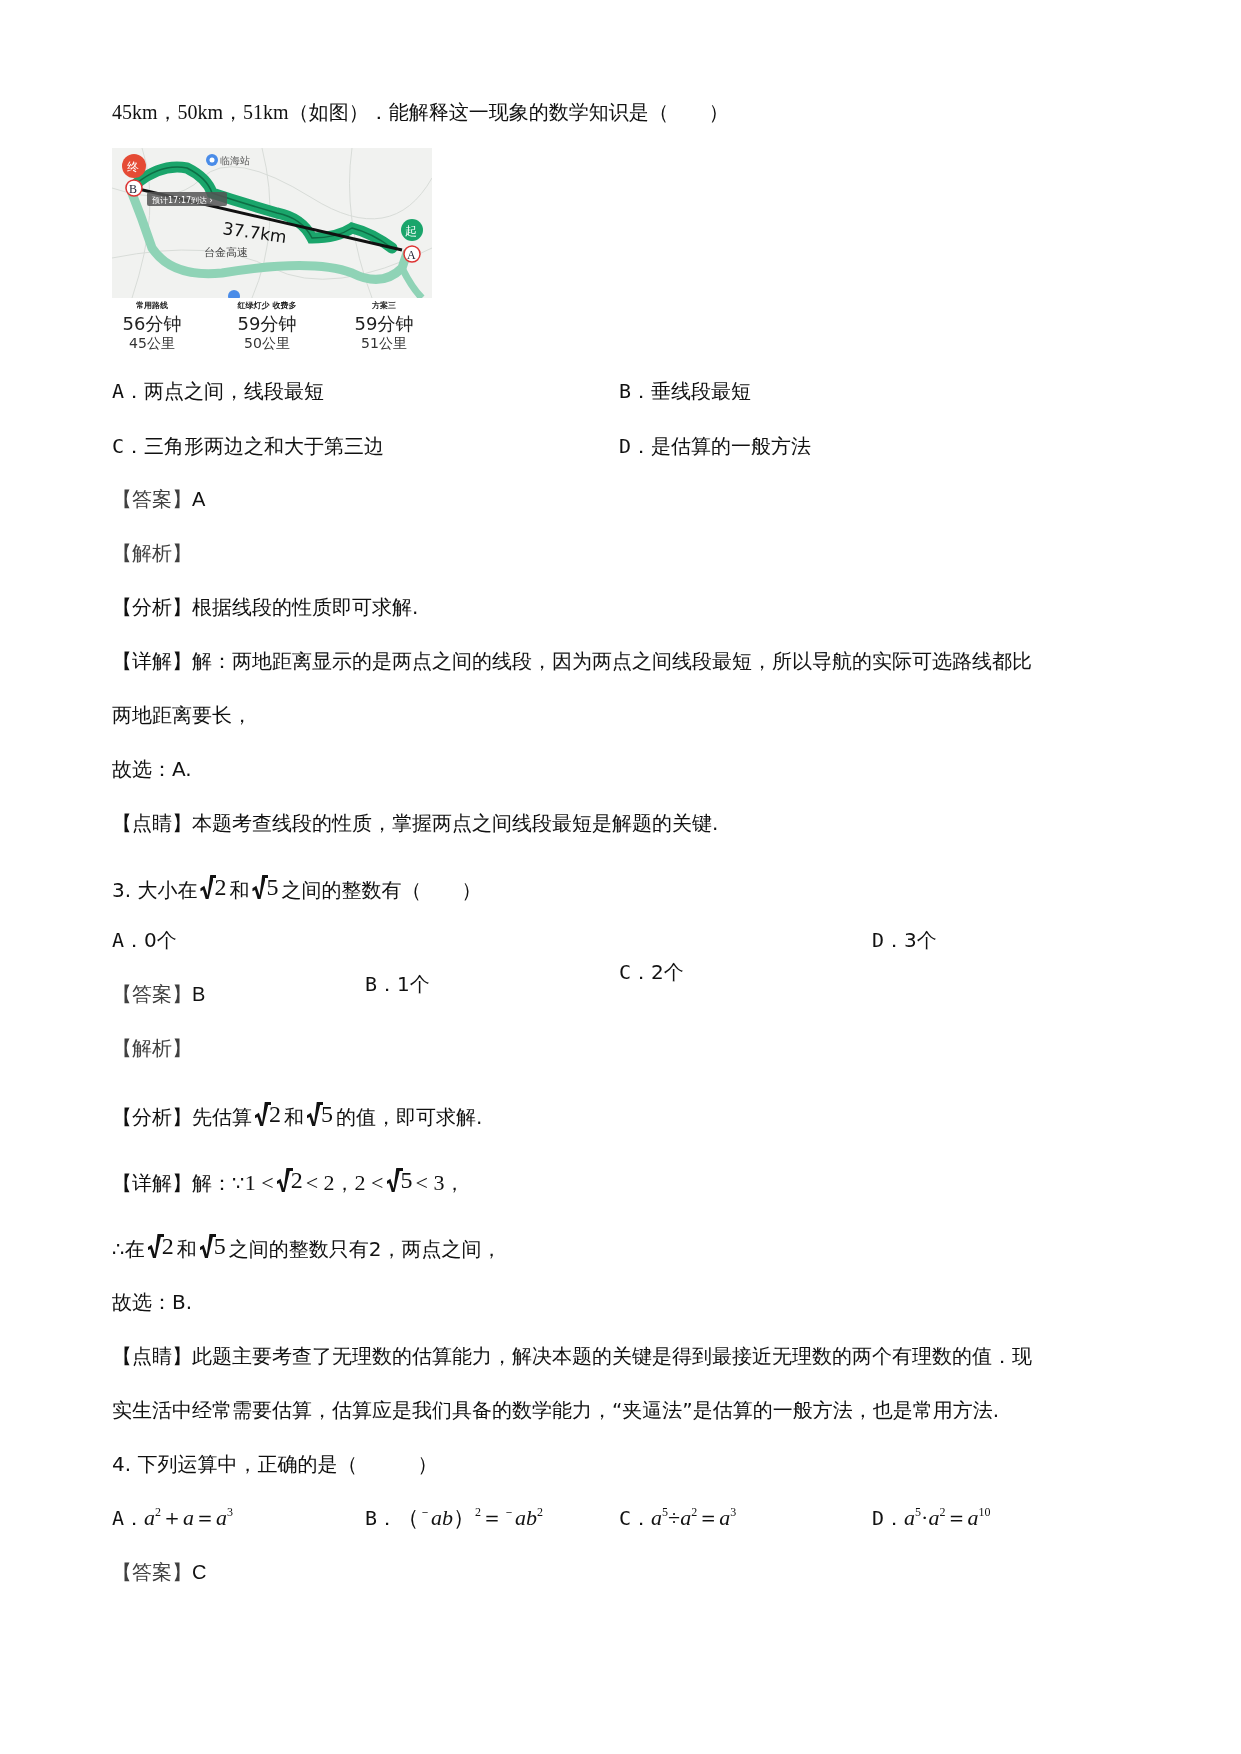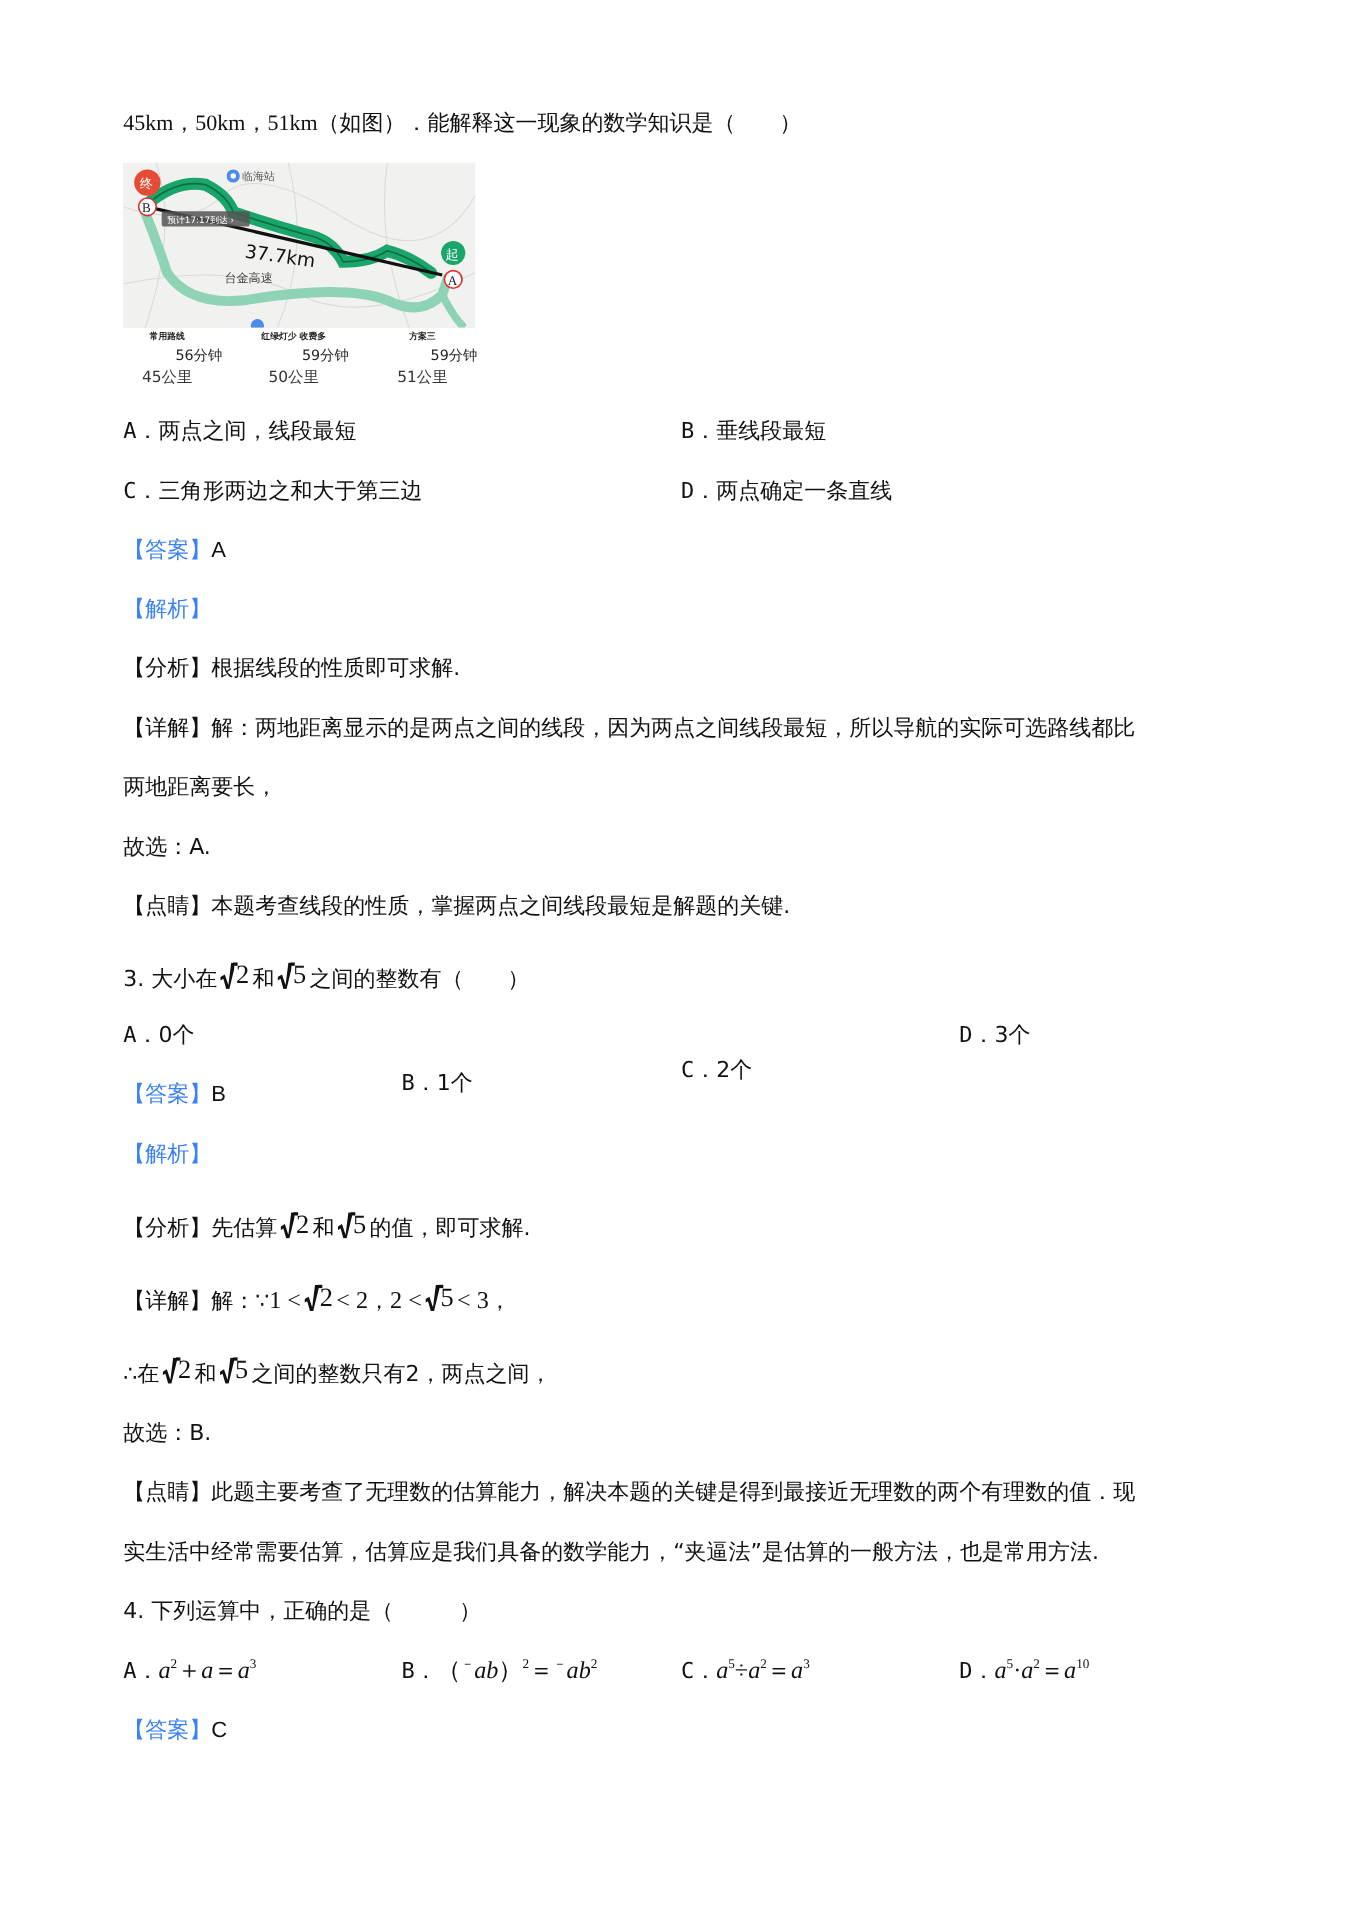--- a/index.html
+++ b/index.html
@@ -6,21 +6,21 @@
   body {
     width: 1241px; height: 1754px; position: relative; overflow: hidden;
     font-family: "DejaVu Sans", "Liberation Sans", sans-serif;
     color: #111111;
   }
   .line {
     position: absolute; left: 112px; font-size: 20px; line-height: 28px;
     white-space: nowrap;
   }
   .serif { font-family: "Liberation Serif", "DejaVu Serif", serif; }
-  .blue { color: #3b82f6; }
+  .blue { color: #404040; }
   .ans-val { font-family: "Liberation Sans", sans-serif; }
   .opt { position: absolute; font-size: 20px; line-height: 28px; white-space: nowrap; }
   .opt .letter { font-family: "DejaVu Sans Mono", "Liberation Mono", monospace; }
   .sqrt {
     display: inline-block; position: relative; font-family: "Liberation Serif", serif;
     font-size: 24px; padding-left: 14px; margin: 0 3px; vertical-align: 2px;
   }
   .sqrt::before {
     content: ""; position: absolute; left: 0; top: 2px; width: 13px; height: 24px;
     background: #111;
@@ -36,21 +36,21 @@
   
   .map {
     position: absolute; left: 112px; top: 148px; width: 320px; height: 150px;
     background: #eef0ee; overflow: hidden;
   }
   .route-cards {
     position: absolute; left: 112px; top: 300px; width: 320px; height: 62px;
   }
   .card { position: absolute; text-align: center; width: 100px; }
   .card .lbl { font-size: 8px; line-height: 12px; color: #222; font-weight: bold; }
-  .card .time { font-size: 13px; line-height: 24px; color: #222; text-align: right; }
+  .card .time { font-size: 18px; line-height: 24px; color: #222; }
   .card .dist { font-size: 14px; line-height: 14px; color: #333; }
 </style>
 </head>
 <body>
 
 <div class="line serif" style="top:98px;">45km，50km，51km（如图）．能解释这一现象的数学知识是（　　）</div>
 
 <div class="map">
   <svg width="320" height="150" viewBox="0 0 320 150">
     <rect width="320" height="150" fill="#f1f2f0"></rect>
@@ -114,21 +114,21 @@
 <div class="opt" style="left:112px; top:377px;">
   <span class="letter">A．</span><span>两点之间，线段最短</span>
 </div>
 <div class="opt" style="left:619px; top:377px;">
   <span class="letter">B．</span><span>垂线段最短</span>
 </div>
 <div class="opt" style="left:112px; top:432px;">
   <span class="letter">C．</span><span>三角形两边之和大于第三边</span>
 </div>
 <div class="opt" style="left:619px; top:432px;">
-  <span class="letter">D．</span><span>两点确定一条直线</span>
+  <span class="letter">D．</span><span>是估算的一般方法</span>
 </div>
 
 <div class="line" style="top:485px;">
   <span class="blue">【答案】</span><span class="ans-val">A</span>
 </div>
 <div class="line blue" style="top:539px;">【解析】</div>
 <div class="line" style="top:593px;">
   <span>【分析】</span><span>根据线段的性质即可求解.</span>
 </div>
 <div class="line" style="top:647px;">

